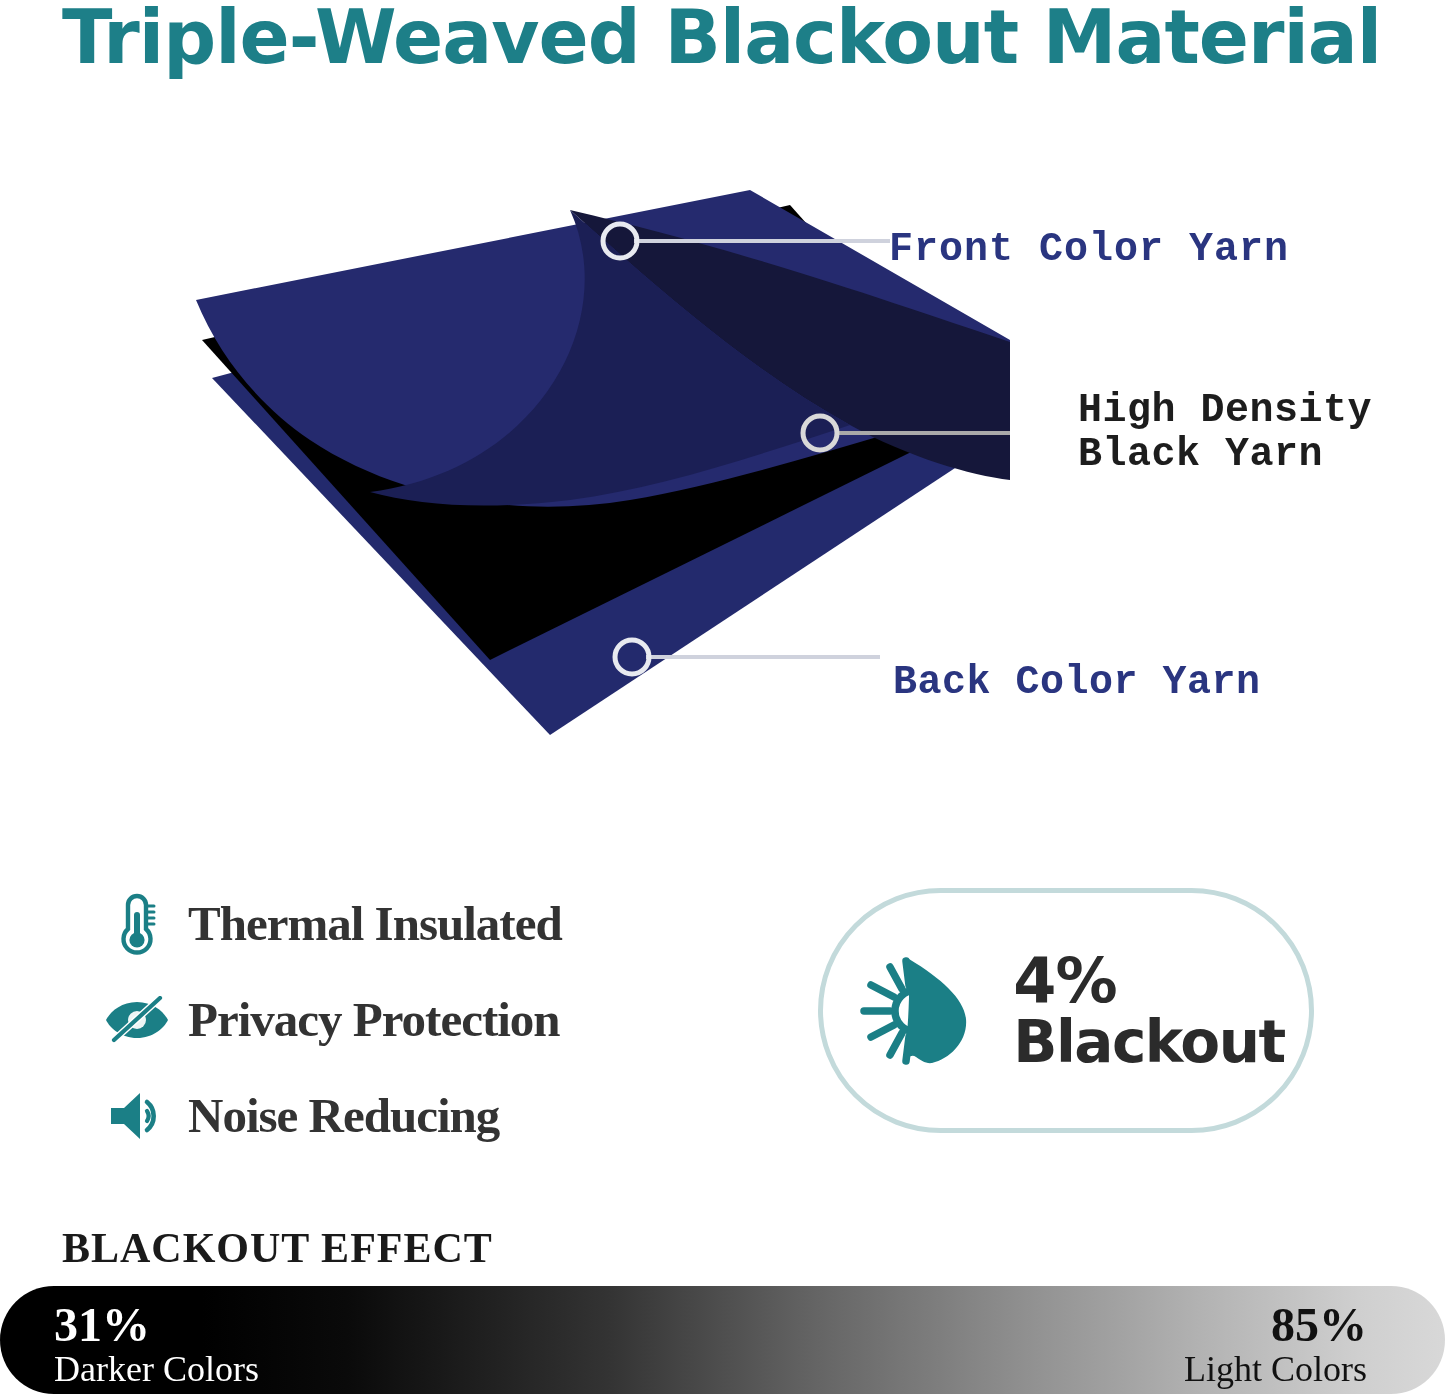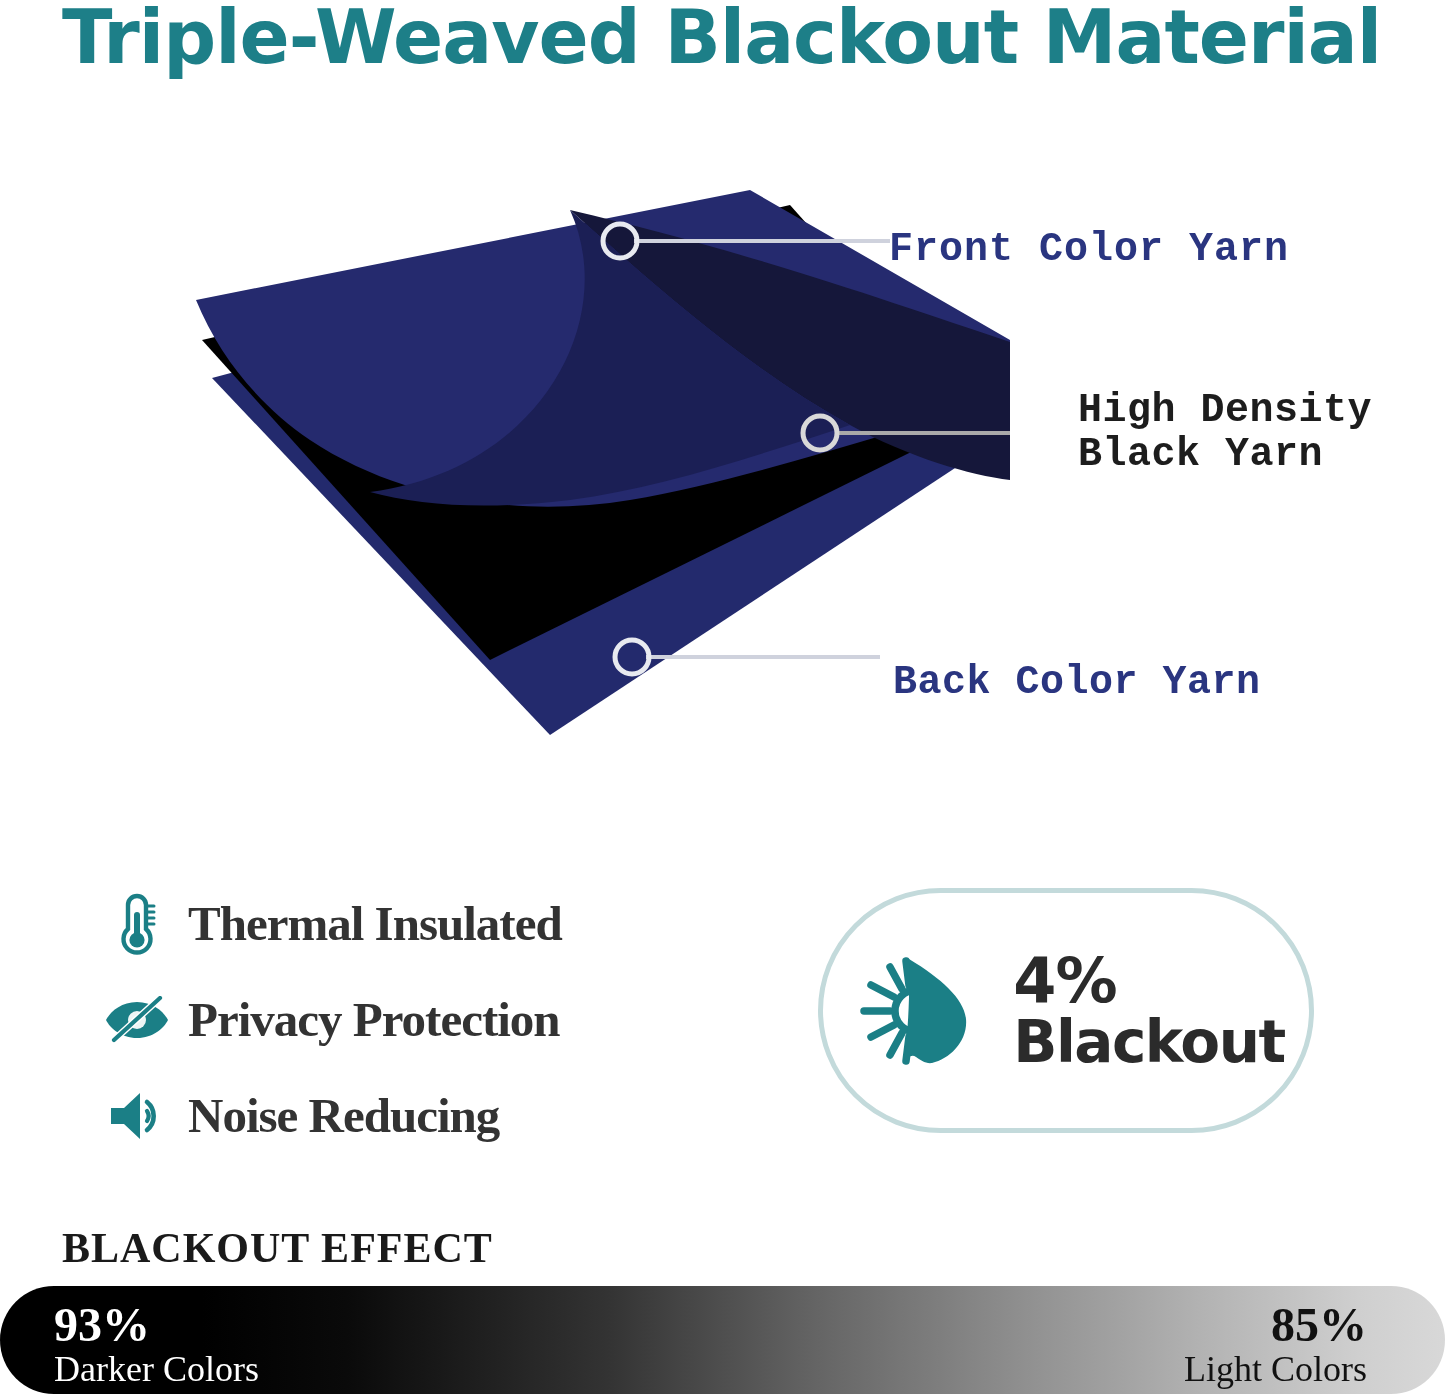--- a/index.html
+++ b/index.html
@@ -277,21 +277,21 @@
     <span id="badge-text">
       <span id="badge-percent">4%</span>
       <span id="badge-word">Blackout</span>
     </span>
   </div>
 
   <div id="blackout-effect-title">BLACKOUT EFFECT</div>
 
   <div id="gradient-bar">
     <div class="bar-block" id="bar-left-block">
-      <span class="bar-pct on-dark">93%</span>
+      <span class="bar-pct on-dark">31%</span>
       <span class="bar-sub on-dark">Darker Colors</span>
     </div>
     <div class="bar-block" id="bar-right-block">
       <span class="bar-pct on-light">85%</span>
       <span class="bar-sub on-light">Light Colors</span>
     </div>
   </div>
 
 </div>
 

